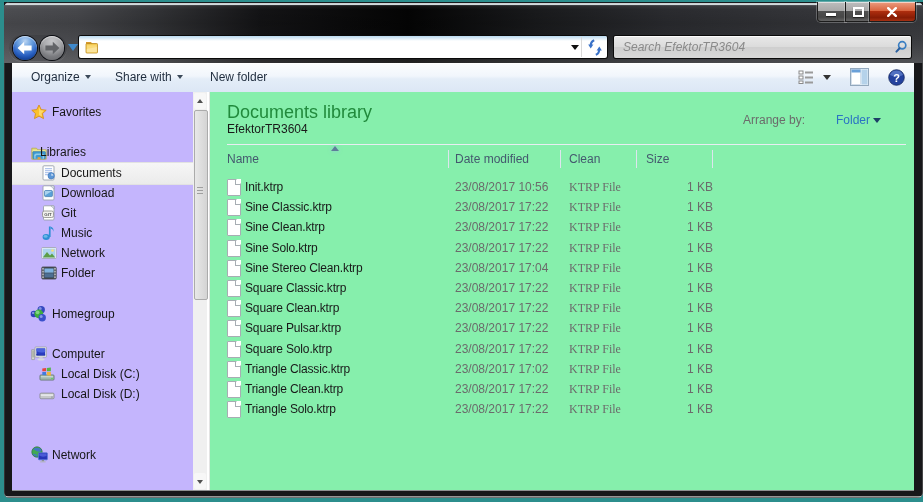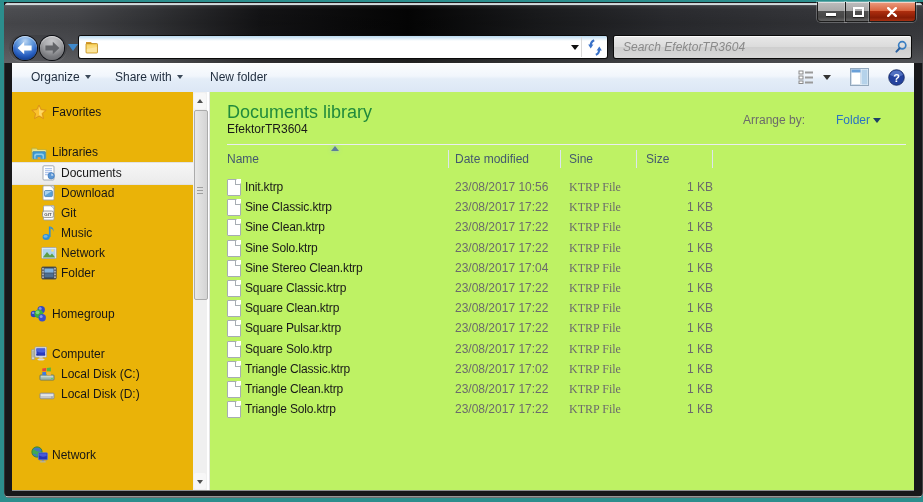--- a/index.html
+++ b/index.html
@@ -44,24 +44,24 @@
   box-shadow:0 0 0 1px #0a0a0a,inset 0 1px 0 rgba(255,255,255,0.85);}
 #srchtxt{position:absolute;left:9px;top:4px;font-style:italic;color:#8a8a8a;font-size:12px;}
 
 #toolbar{position:absolute;left:12px;top:63px;width:902px;height:29px;
   background:linear-gradient(180deg,#fcfdfe 0,#f1f6fc 45%,#e4edf8 55%,#dce7f5 100%);
   border-bottom:1px solid #c9d5e4;box-shadow:inset 0 1px 0 #fff;}
 .tbtxt{position:absolute;top:7px;font-size:12px;color:#1f2c3d;}
 .caret{display:inline-block;width:0;height:0;border-left:3.5px solid transparent;border-right:3.5px solid transparent;border-top:4px solid #3c4a5a;vertical-align:2px;margin-left:5px;}
 
 #content{position:absolute;left:12px;top:92px;width:902px;height:398px;background:#fff;box-shadow:0 1px 0 #8e9092;}
-#sidebar{position:absolute;left:0;top:0;width:181px;height:398px;background:#eab308;}
+#sidebar{position:absolute;left:0;top:0;width:181px;height:398px;background:#c4b5fd;}
 #sbscroll{position:absolute;left:181px;top:0;width:14px;height:398px;background:#f0f0f0;}
 #divider{position:absolute;left:197px;top:0;width:1px;height:398px;background:#e3e3e3;}
-#mainpane{position:absolute;left:198px;top:0;width:704px;height:398px;background:#bef264;}
+#mainpane{position:absolute;left:198px;top:0;width:704px;height:398px;background:#86efac;}
 
 .srow{position:absolute;font-size:12px;line-height:16px;color:#161616;white-space:nowrap;}
 .sico{position:absolute;width:16px;height:16px;}
 #docsel{position:absolute;left:0px;top:70px;width:181px;height:21px;
   background:linear-gradient(180deg,#f6f6f6 0,#ebebeb 100%);border-top:1px solid #e2e2e2;border-bottom:1px solid #e2e2e2;}
 
 .sbbtn{position:absolute;left:1px;width:12px;height:16px;background:#f7f7f7;border-radius:2px;}
 .sbarr{position:absolute;left:3px;width:0;height:0;border-left:3px solid transparent;border-right:3px solid transparent;}
 #sbthumb{position:absolute;left:1px;top:18px;width:12px;height:188px;background:linear-gradient(90deg,#e8e8e8,#d4d4d4);border:1px solid #ababab;border-radius:2px;}
 .grip{position:absolute;left:2px;width:6px;height:1px;background:#9f9f9f;}
@@ -180,21 +180,21 @@
       </svg>
     <div class="srow" style="left:40px;top:12px">Favorites</div>
     <svg class="sico" style="left:19px;top:53px" viewBox="0 0 16 16">
         <path d="M0.8 3.2 L5.5 3.2 L6.8 4.8 L15.2 4.8 L15.2 14.2 L0.8 14.2 Z" fill="#e3de7a" stroke="#b0a83e" stroke-width="0.7"></path>
         <rect x="1.5" y="5.2" width="13" height="2" fill="#eeeaa0"></rect>
         <rect x="1.8" y="6.6" width="12.6" height="7.2" rx="0.6" fill="#3e9ad2" stroke="#2a6e9e" stroke-width="0.5"></rect>
         <path d="M3.2 13.8 L3.2 10.2 Q3.2 8.4 5.4 8.4 L10.8 8.4 Q13 8.4 13 10.2 L13 13.8 Z" fill="#8ecbea"></path>
         <path d="M4.6 13.8 L4.6 11.4 Q4.6 10 6.6 10 L9.6 10 Q11.6 10 11.6 11.4 L11.6 13.8 Z" fill="#3e9ad2"></path>
         <rect x="6.6" y="12.2" width="3" height="2" fill="#e8a03c"></rect>
       </svg>
-    <div class="srow" style="left:40px;top:52px">Libraries</div>
+    <div class="srow" style="left:28px;top:52px">Libraries</div>
     <svg class="sico" style="left:29px;top:73px" viewBox="0 0 16 16">
         <rect x="2" y="0.8" width="11" height="14.2" rx="1" fill="#fff" stroke="#9aa1ac" stroke-width="0.9"></rect>
         <rect x="4" y="3.2" width="7" height="1" fill="#9fb8e8"></rect>
         <rect x="4" y="5.2" width="7" height="1" fill="#9fb8e8"></rect>
         <rect x="4" y="7.2" width="7" height="1" fill="#9fb8e8"></rect>
         <rect x="4" y="9.2" width="4.5" height="1" fill="#9fb8e8"></rect>
         <circle cx="10.2" cy="10.8" r="3.2" fill="#5b96d6" stroke="#3a72b4" stroke-width="0.6"></circle>
         <path d="M10.2 8.6 A2.2 2.2 0 0 1 12.4 10.8 L10.2 10.8 Z" fill="#bcd5f0"></path>
       </svg>
     <div class="srow" style="left:49px;top:73px">Documents</div>
@@ -306,21 +306,21 @@
   <div id="mainpane">
     <div id="libhdr">Documents library</div>
     <div id="libsub">EfektorTR3604</div>
     <div id="arrange">Arrange by:</div>
     <div id="arrfold">Folder</div>
     <div id="arrcaret"></div>
     <div id="hdrline"></div>
     <div id="colhdr">
       <span class="abs" style="left:17px;top:2px">Name</span>
       <span class="abs" style="left:245px;top:2px">Date modified</span>
-      <span class="abs" style="left:359px;top:2px">Sine</span>
+      <span class="abs" style="left:359px;top:2px">Clean</span>
       <span class="abs" style="left:436px;top:2px">Size</span>
       <div class="colsep" style="left:238px"></div>
       <div class="colsep" style="left:350px"></div>
       <div class="colsep" style="left:426px"></div>
       <div class="colsep" style="left:502px"></div>
       <div id="sortcaret"></div>
     </div>
     <div class="frow" style="top:85px">
         <div class="fico"></div>
         <span class="fname">Init.ktrp</span>

